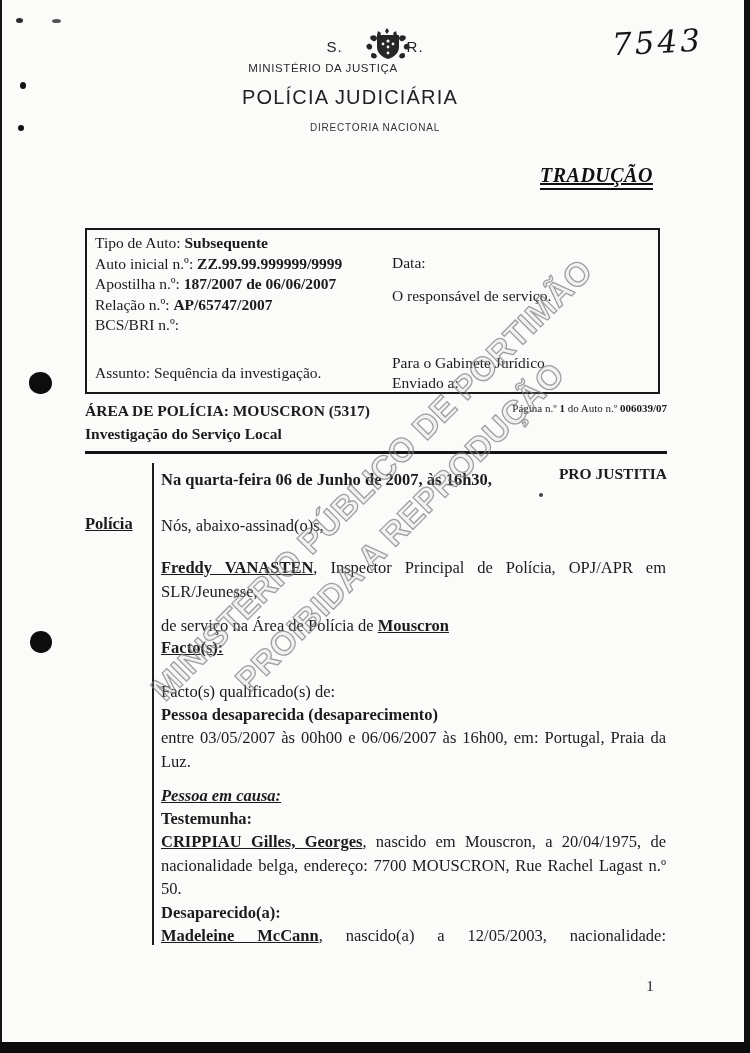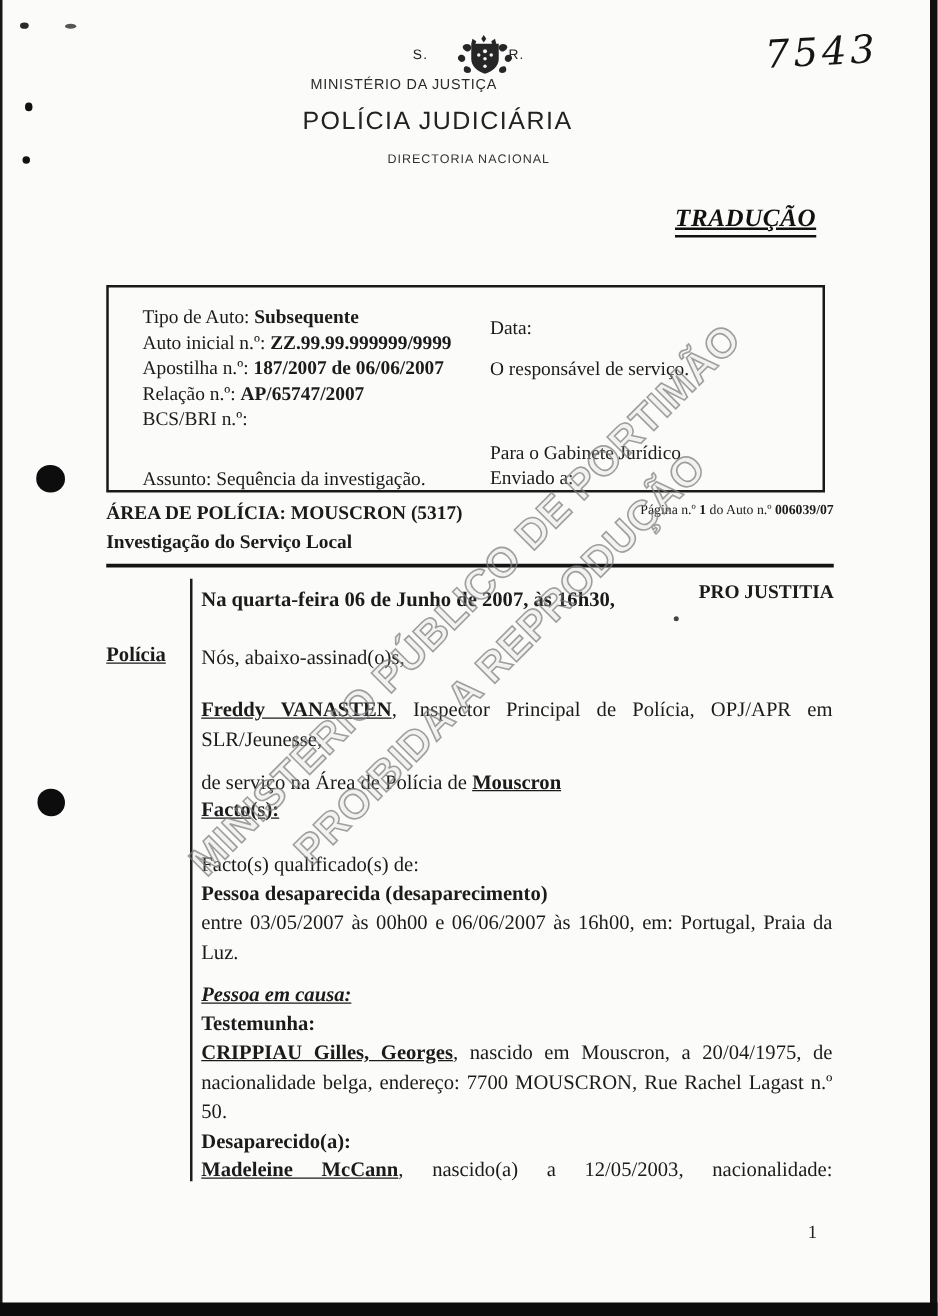--- a/index.html
+++ b/index.html
@@ -10,38 +10,38 @@
   }
   .abs{position:absolute;}
   
   .edge-left{left:0;top:0;width:2px;height:1046px;background:#161616;}
   .edge-right{right:0;top:0;width:6px;height:1053px;background:#101010;}
   .edge-bottom{left:0;top:1042px;width:750px;height:11px;background:#0c0c0c;}
   .speck{background:#2a2a2a;border-radius:50%;}
   .holepunch{background:#0d0d0d;border-radius:48% 52% 50% 50%;}
   
   .sans{font-family:"Liberation Sans",sans-serif;}
-  .hdr-sr{left:0;top:38px;width:750px;text-align:center;font-size:11px;letter-spacing:1px;color:#222;}
+  .hdr-sr{left:0;top:38px;width:750px;text-align:center;font-size:15px;letter-spacing:1px;color:#222;}
   .hdr-sr .gap{display:inline-block;width:64px;}
   .crest{left:363px;top:26px;}
   .hdr-ministry{left:0;top:62px;width:646px;text-align:center;font-size:11.5px;letter-spacing:.6px;color:#2b2b2b;}
   .hdr-org{left:0;top:86px;width:700px;text-align:center;font-size:20px;letter-spacing:1.2px;color:#222;}
   .hdr-dir{left:0;top:122px;width:750px;text-align:center;font-size:10px;letter-spacing:.8px;color:#333;}
   .handwritten{
     left:612px;top:24px;font-family:"DejaVu Serif",serif;font-style:italic;
     font-size:31px;letter-spacing:3px;color:#151515;transform:rotate(-3deg);
   }
   .traducao{
     left:540px;top:164px;font-size:20px;font-weight:bold;font-style:italic;
     letter-spacing:.5px;border-bottom:2px solid #111;text-decoration:underline;
     padding-bottom:1px;color:#111;
   }
   
   .case-box{left:85px;top:228px;width:571px;height:162px;border:2px solid #191919;font-size:15.5px;}
-  .case-box .col-l{position:absolute;left:8px;top:14px;line-height:20.5px;white-space:nowrap;margin-left:19px;}
+  .case-box .col-l{position:absolute;left:8px;top:3px;line-height:20.5px;white-space:nowrap;}
   .case-box .r-item{position:absolute;left:305px;white-space:nowrap;}
   .b{font-weight:bold;}
   .bu{font-weight:bold;text-decoration:underline;}
   .case-gap{height:13px;}
   .case-gap2{height:14px;}
   
   .area1{left:85px;top:402px;font-size:15.5px;font-weight:bold;}
   .area2{left:85px;top:425px;font-size:15.5px;font-weight:bold;}
   .pageref{left:360px;top:402px;width:307px;text-align:right;font-size:11px;}
   .projust{left:360px;top:425px;width:307px;text-align:right;font-size:15.5px;font-weight:bold;margin-top:40px;}

